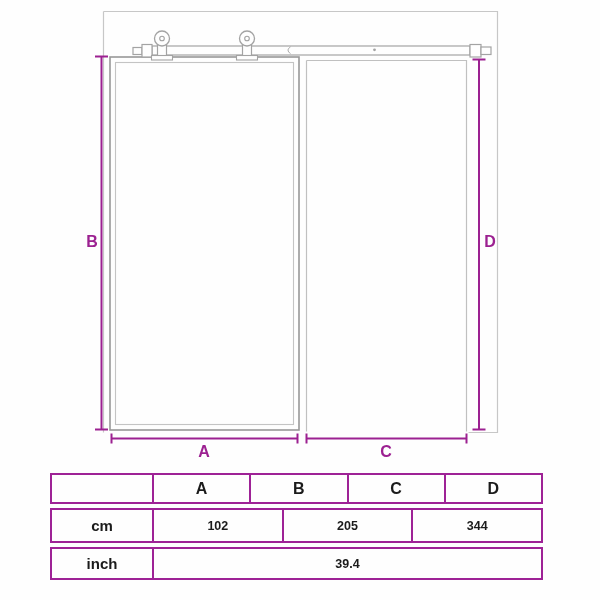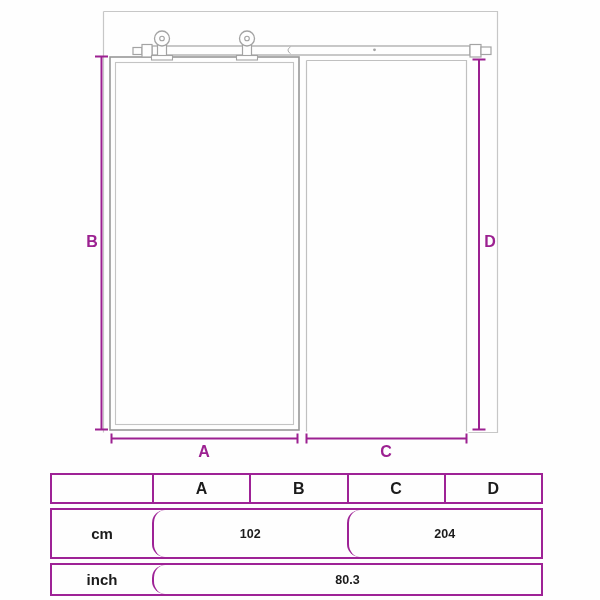--- a/index.html
+++ b/index.html
@@ -29,34 +29,34 @@
     flex-direction: column;
     gap: 4px;
   }
   .t-row {
     display: flex;
     border: 2px solid #9e2296;
     background: #fefefe;
     box-sizing: border-box;
   }
   .t-row.header { height: 31px; }
-  .t-row.cm     { height: 51px; }
+  .t-row.cm     { height: 35px; }
   .t-row.inch   { height: 33px; }
   .t-cell {
     display: flex;
     align-items: center;
     justify-content: center;
     box-sizing: border-box;
     color: #1b1b1b;
   }
   .t-cell.first { width: 100px; flex: none; }
   .t-cell:not(.first) { flex: 1; border-left: 2px solid #9e2296; }
   .t-cell.colhead { font-weight: bold; font-size: 16px; }
   .t-cell.unit    { font-weight: bold; font-size: 15px; }
-  .t-cell.value   { font-weight: bold; font-size: 12.5px; border-radius: 13px; }
+  .t-cell.value   { font-weight: bold; font-size: 12.5px; }
 </style>
 </head>
 <body>
 
 <div class="stage">
 
   <svg class="drawing" width="600" height="470" viewBox="0 0 600 470">
 
     <path d="M103.5,11.5 H497.5 V432.5 H468.5 M103.5,11.5 V432.5" fill="none" stroke="#c7c7c7" stroke-width="1.2"></path>
 
@@ -126,22 +126,23 @@
       <div class="t-cell first colhead"></div>
       <div class="t-cell colhead">A</div>
       <div class="t-cell colhead">B</div>
       <div class="t-cell colhead">C</div>
       <div class="t-cell colhead">D</div>
     </div>
 
     <div class="t-row cm">
       <div class="t-cell first unit">cm</div>
       <div class="t-cell value">102</div>
-      <div class="t-cell value">204</div>
+      <div class="t-cell value">205</div>
+      <div class="t-cell value">344</div>
     </div>
 
     <div class="t-row inch">
       <div class="t-cell first unit">inch</div>
-      <div class="t-cell value">80.3</div>
+      <div class="t-cell value">39.4</div>
     </div>
 
   </div>
 </div>
 
 </body></html>

